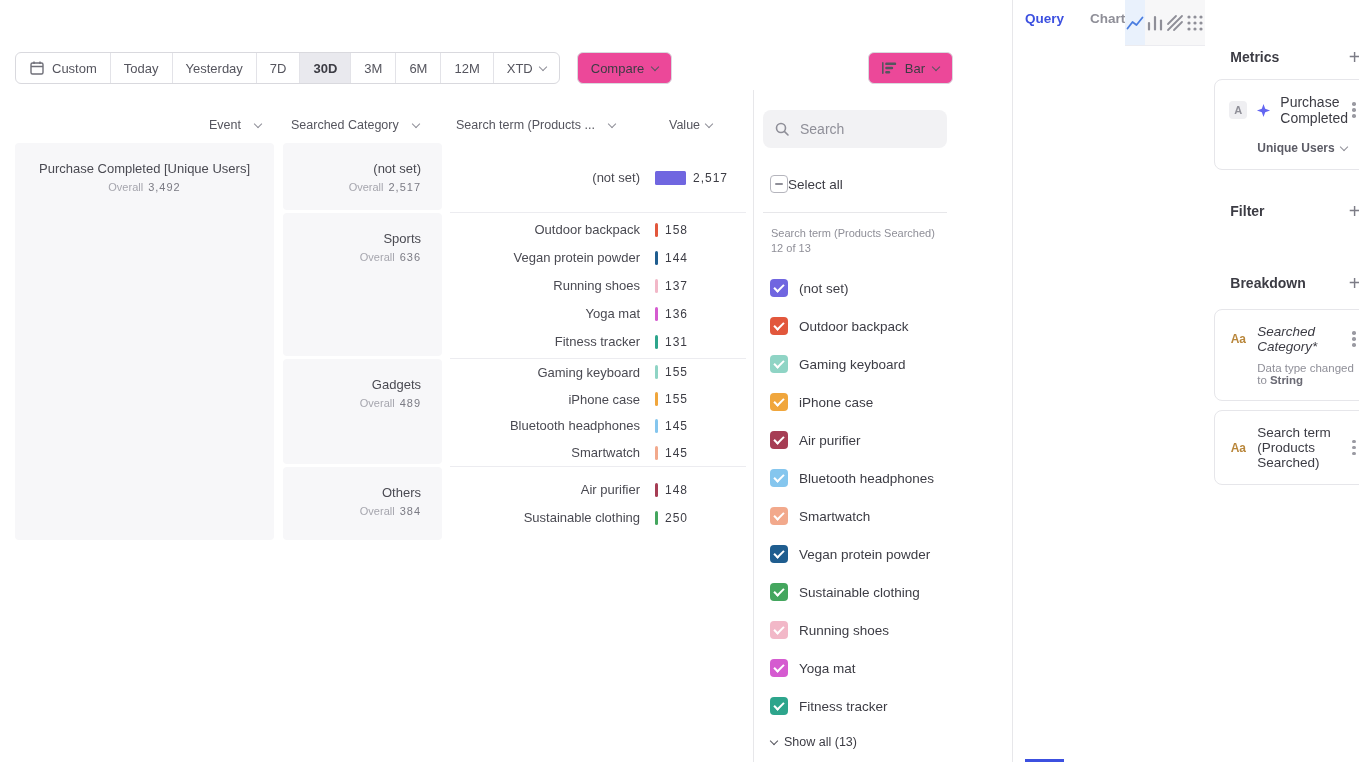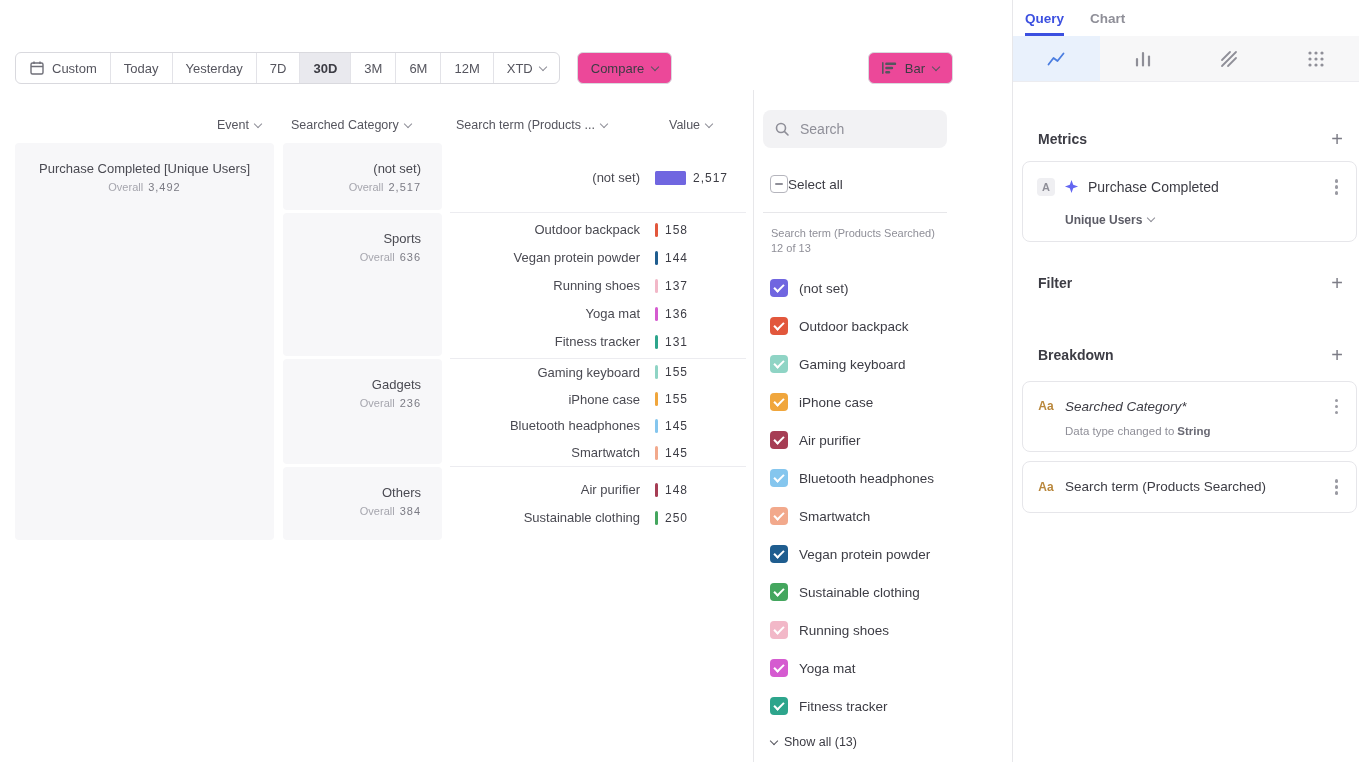--- a/index.html
+++ b/index.html
@@ -22,21 +22,21 @@
   .btn{border:1px solid #d9d9de;border-radius:6px;height:32px;padding:0 13px;display:flex;align-items:center;gap:8px;background:#ec4899;color:#3c3c44;font-size:13px;white-space:nowrap}
   .compare{margin-left:17px}
   .chart-type{margin-left:auto;margin-right:59px}
   .chev{display:inline-block;width:6px;height:6px;border-right:1.5px solid #8f8f98;border-bottom:1.5px solid #8f8f98;transform:rotate(45deg);margin-top:-3px}
   .chev.dark{border-color:#55555e}
 
   .content{display:flex;flex:1;min-height:0}
   .table-region{flex:1;padding-left:15px}
 
   .thead{display:flex;align-items:center;margin-top:25px;height:20px}
-  .th{font-size:12.5px;color:#55555e;display:flex;align-items:center;gap:6px}
+  .th{font-size:12.5px;color:#55555e;display:flex;align-items:center;gap:14px}
   .th-event{width:259px;justify-content:flex-end;padding-right:13px}
   .th-cat{width:159px;margin-left:9px;padding-left:8px}
   .th-terms{margin-left:8px;width:296px;position:relative;padding-left:6px}
   .th-value{position:absolute;left:219px;top:0;display:flex;align-items:center;gap:6px}
 
   .tbody{display:flex;margin-top:8px}
   .cell-event{width:259px;height:397px;background:var(--cell);border-radius:4px;text-align:center;padding-top:17px}
   .cell-name{font-size:13px;color:#4a4a52;line-height:18px}
   .overall{margin-top:3px;font-size:11px;color:#a6a6ae}
   .overall .ov-value{color:#7b7b84;letter-spacing:1px;margin-left:5px}
@@ -67,21 +67,21 @@
   .fp-list{margin-top:13px;padding-left:7px}
   .fp-item{height:38px;display:flex;align-items:center;gap:11px}
   .fp-item-label{font-size:13.5px;color:#3c3c44}
   .cb{width:18px;height:18px;border-radius:4px;position:relative;flex:none}
   .cb-check::after{content:"";position:absolute;left:4px;top:5px;width:8px;height:4px;border-left:2px solid #fff;border-bottom:2px solid #fff;transform:rotate(-45deg)}
   .cb-ind{background:#fff;border:1.5px solid #b5b5bd}
   .cb-ind::after{content:"";position:absolute;left:3.5px;top:6.5px;width:8px;height:2px;background:#8f8f98;border-radius:1px}
   .fp-showall{margin-top:2px;padding-left:8px;display:flex;align-items:center;gap:7px;font-size:12.5px;font-weight:500;color:#3c3c44;height:30px}
 
   
-  .sidebar{width:347px;border-left:1px solid var(--border);display:flex;flex-direction:column}
+  .sidebar{width:347px;border-left:1px solid var(--border);display:flex;flex-direction:row}
   .sb-tabs{display:flex;gap:26px;padding:11px 0 0 12px}
   .sb-tab{font-size:13.5px;font-weight:600;color:#8f8f98;padding-bottom:7px;border-bottom:3px solid transparent}
   .sb-tab.active{color:var(--accent);border-bottom-color:var(--accent)}
   .sb-icons{display:flex;height:46px;border-bottom:1px solid var(--sep)}
   .sb-icon-tab{flex:1;display:flex;align-items:center;justify-content:center;background:#f7f7f8;color:#8f8f98}
   .sb-icon-tab.active{background:#e9f1fc;color:#4a7de0}
   .sb-body{padding:0 13px 0 25px}
   .sb-heading-row{display:flex;align-items:center;justify-content:space-between}
   .sb-heading{font-size:14px;font-weight:600;color:#3c3c44}
   .plus-btn{font-size:20px;color:#7c7c86;line-height:18px;padding:0 3px}
@@ -202,21 +202,21 @@
           <div class="cat-cell cat-h0" data-interactable="true">
             <div class="cell-name" data-interactable="false">(not set)</div>
             <div class="overall" data-interactable="false"><span class="ov-label">Overall</span><span class="ov-value">2,517</span></div>
           </div>
           <div class="cat-cell cat-h1" data-interactable="true">
             <div class="cell-name" data-interactable="false">Sports</div>
             <div class="overall" data-interactable="false"><span class="ov-label">Overall</span><span class="ov-value">636</span></div>
           </div>
           <div class="cat-cell cat-h2" data-interactable="true">
             <div class="cell-name" data-interactable="false">Gadgets</div>
-            <div class="overall" data-interactable="false"><span class="ov-label">Overall</span><span class="ov-value">236</span></div>
+            <div class="overall" data-interactable="false"><span class="ov-label">Overall</span><span class="ov-value">489</span></div>
           </div>
           <div class="cat-cell cat-h3" data-interactable="true">
             <div class="cell-name" data-interactable="false">Others</div>
             <div class="overall" data-interactable="false"><span class="ov-label">Overall</span><span class="ov-value">384</span></div>
           </div>
         </div>
 
         <div class="col-terms" data-interactable="false">
           <div class="tgroup tg0" data-interactable="false">
               <div class="term-row" data-interactable="true">

